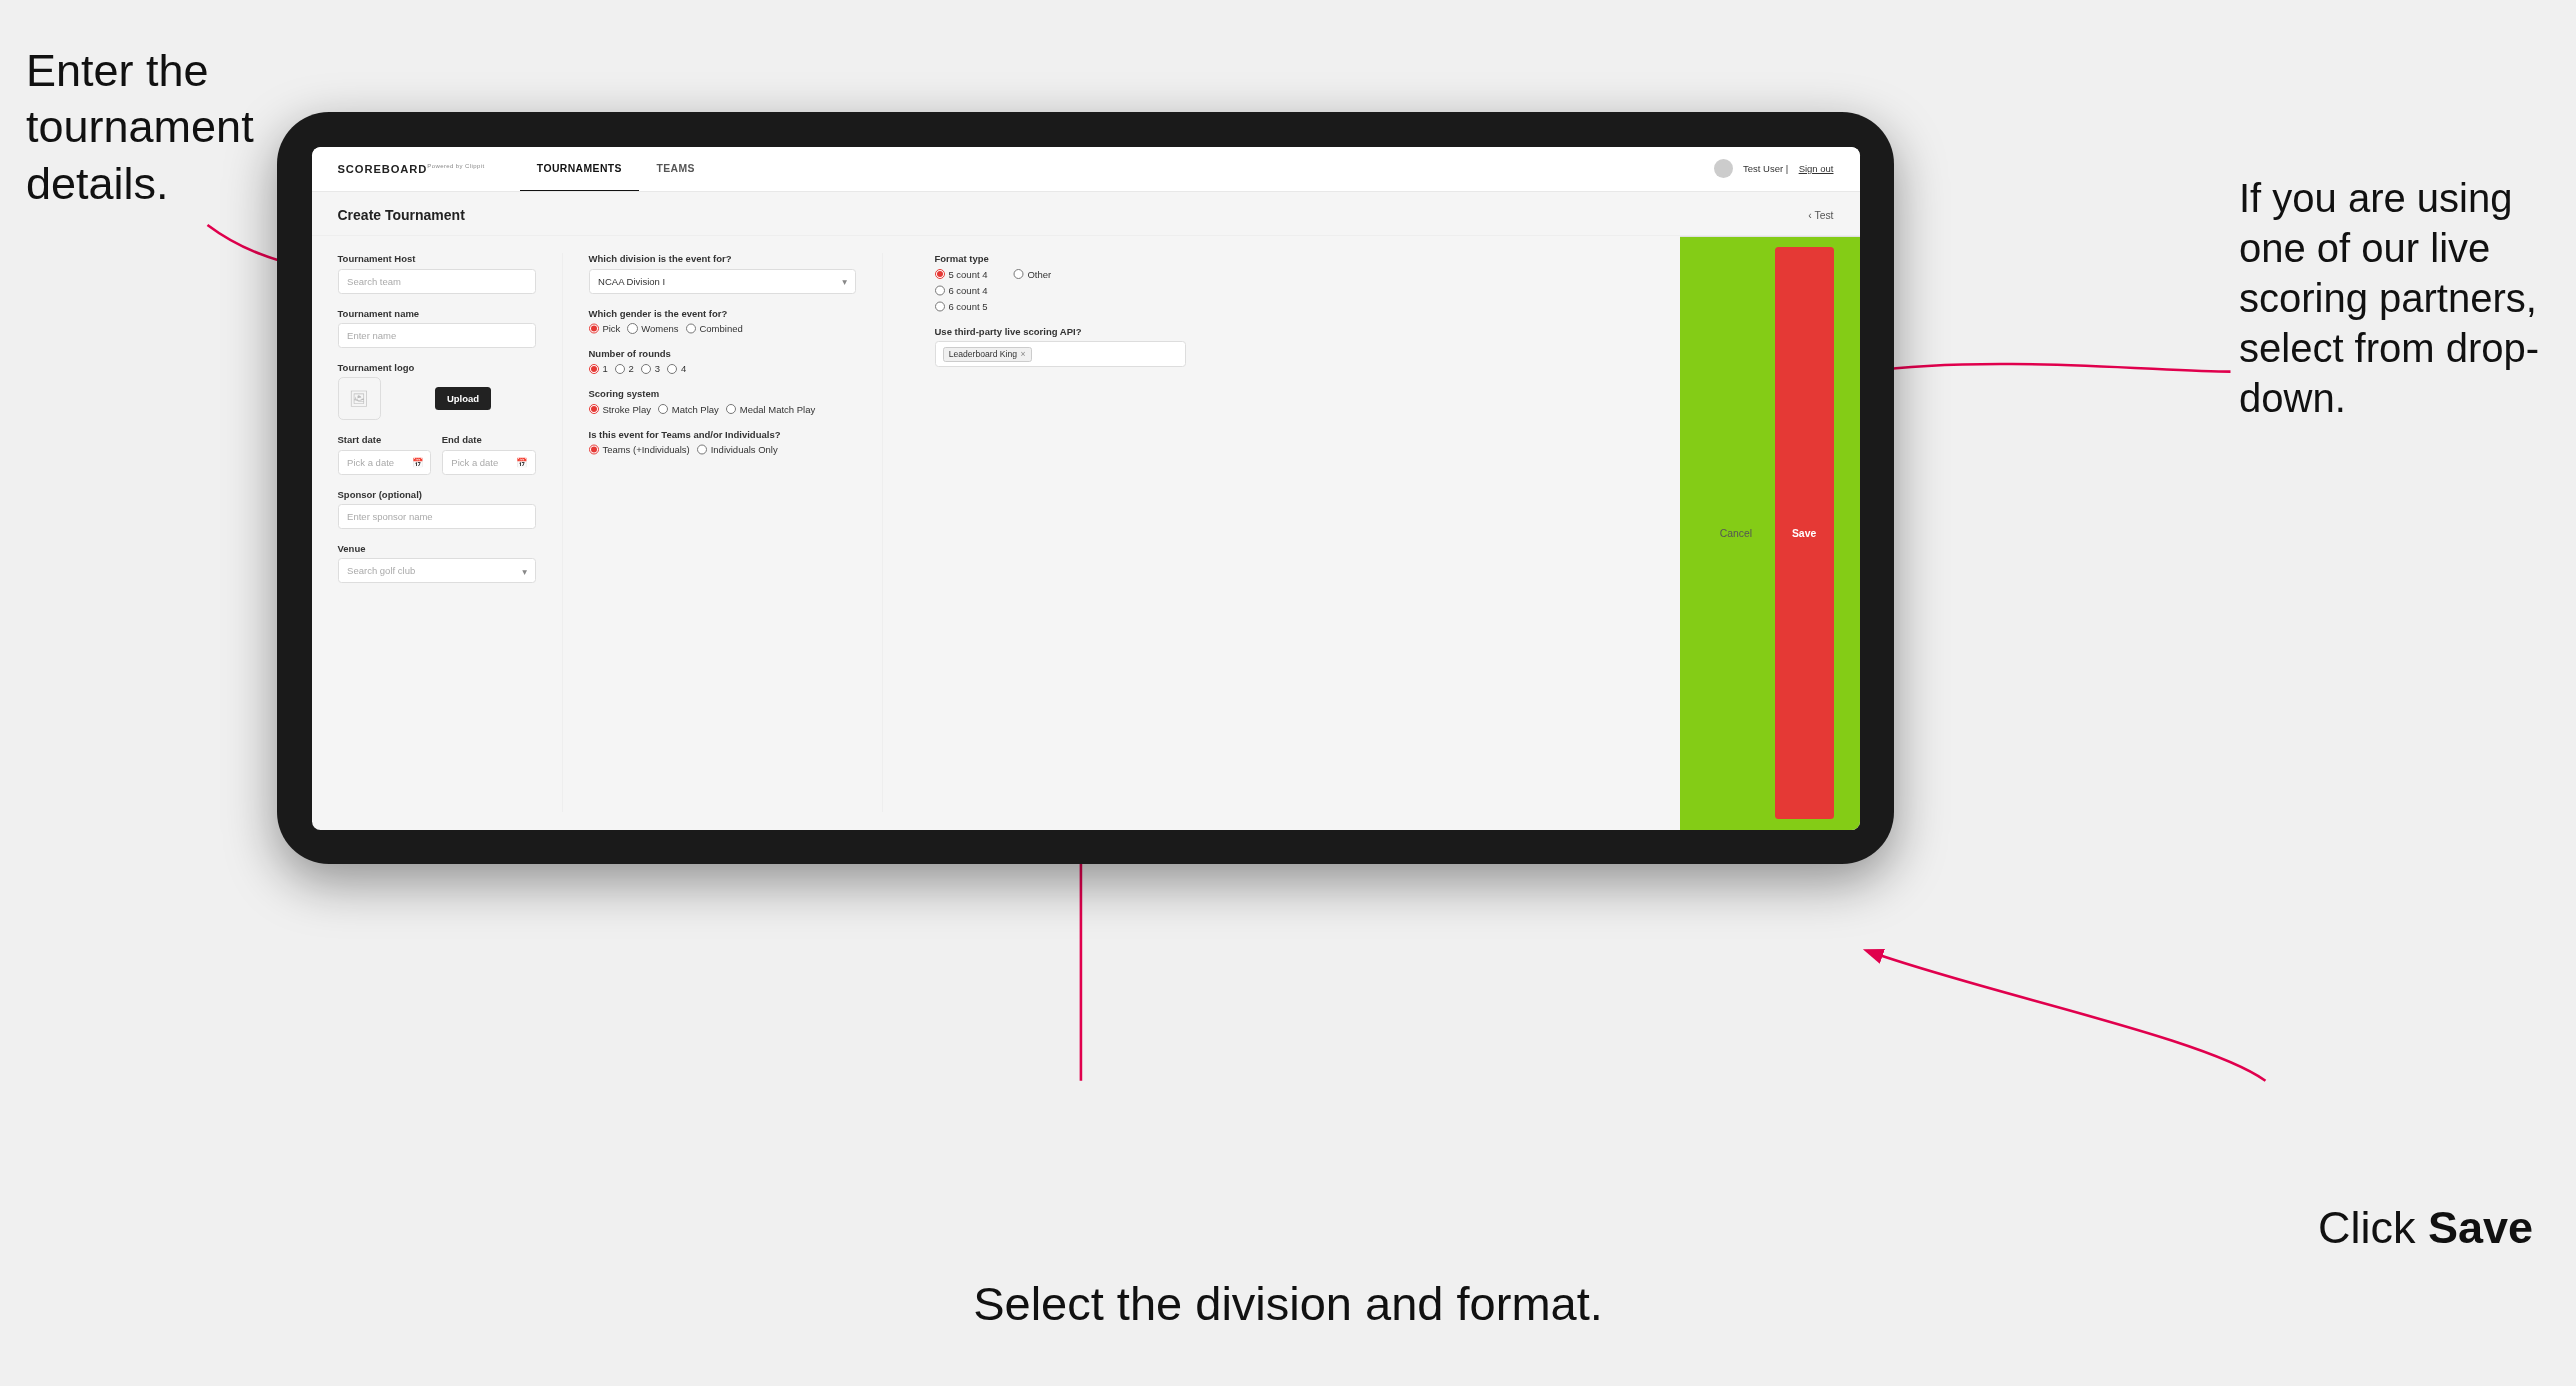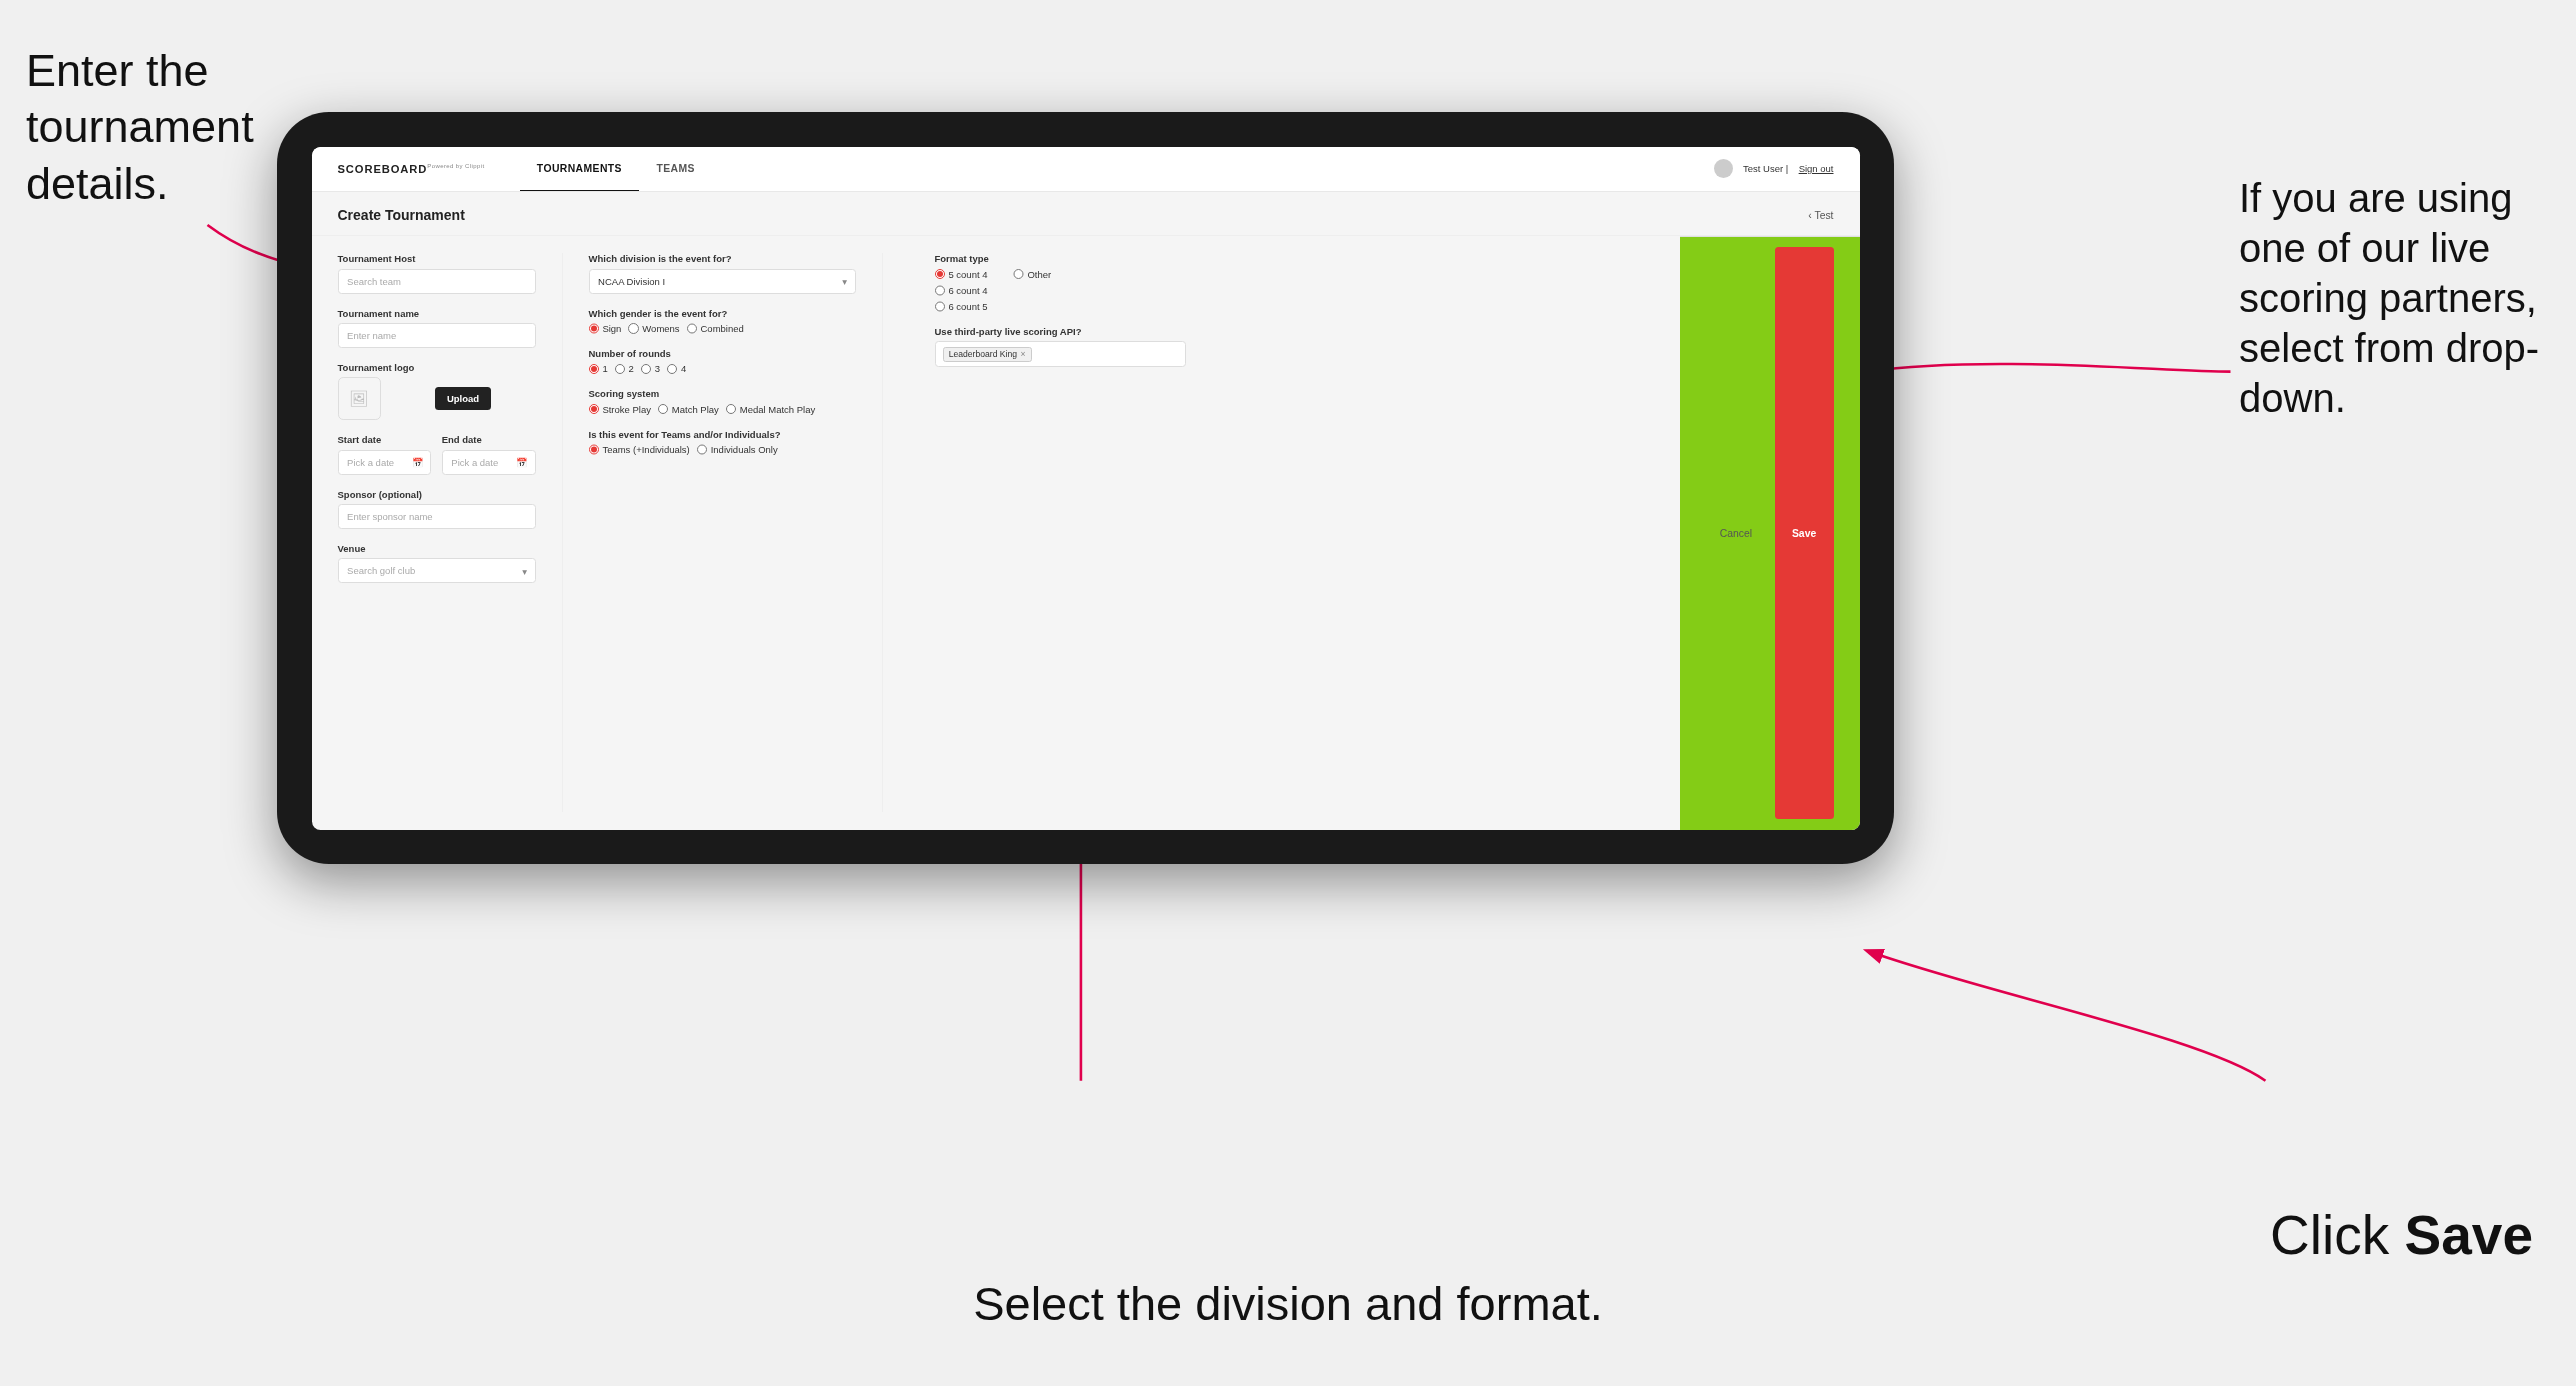--- a/index.html
+++ b/index.html
@@ -443,21 +443,21 @@
 <div class="annotation annotation-topleft" style="white-space: pre-line;">Enter the
 tournament
 details.</div>
 
 <div class="annotation annotation-topright">If you are using
 one of our live
 scoring partners,
 select from
 drop-down.</div>
 
-<div class="annotation" style="bottom:116px; right:43px; font-size:55px;margin-top:34px;">
+<div class="annotation" style="bottom:130px; right:43px; font-size:45px;margin-top:34px;">
   <span>Click </span><span class="bold">Save</span>
 </div>
 
 <div class="annotation annotation-bottom">Select the division and format.</div>
 
 <svg class="arrow-svg" style="left:0;top:0;width:778px;height:519px;" viewBox="0 0 900 600">
   <defs>
     <marker id="arrowhead1" markerWidth="8" markerHeight="6" refX="6" refY="3" orient="auto">
       <polygon points="0 0, 8 3, 0 6" fill="#e0004d"></polygon>
     </marker>
@@ -582,21 +582,21 @@
                 <option>NCAA Division I</option>
               </select>
             </div>
           </div>
 
           <div class="form-group">
             <label class="form-label">Which gender is the event for?</label>
             <div class="radio-group">
               <label class="radio-item">
                 <input type="radio" name="gender" checked="" style="">
-                <span class="radio-label">Sign</span>
+                <span class="radio-label">Pick</span>
               </label>
               <label class="radio-item">
                 <input type="radio" name="gender" style="">
                 <span class="radio-label">Womens</span>
               </label>
               <label class="radio-item">
                 <input type="radio" name="gender" style="">
                 <span class="radio-label">Combined</span>
               </label>
             </div>

